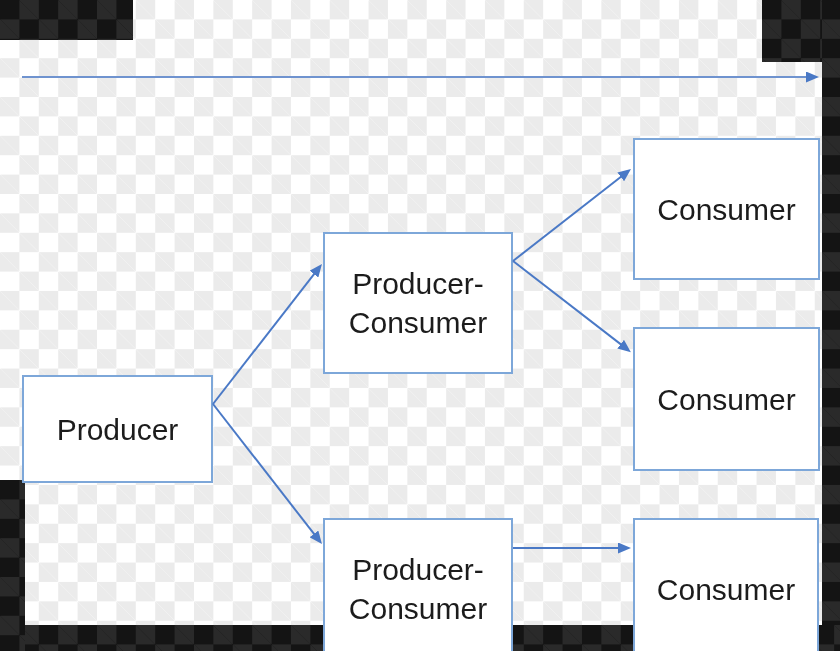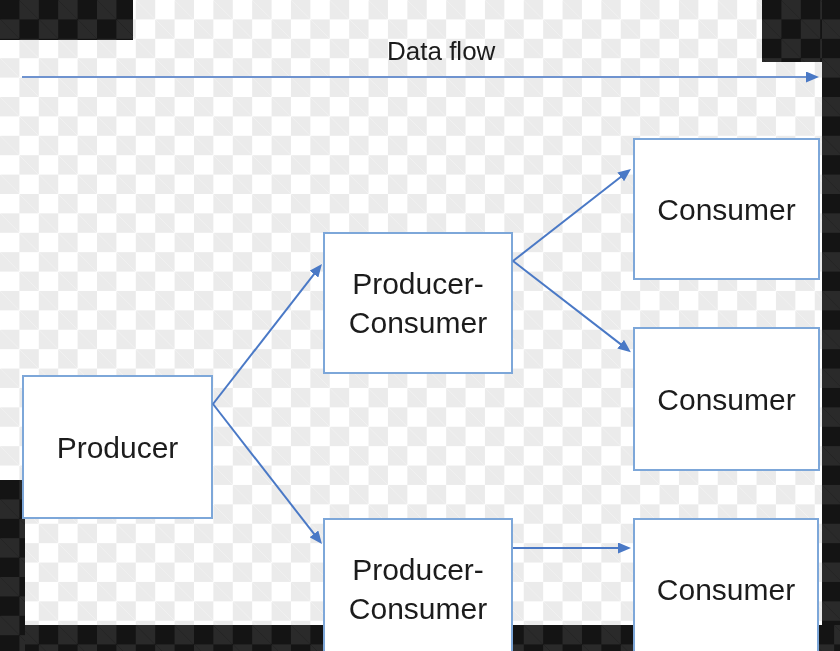--- a/index.html
+++ b/index.html
@@ -46,21 +46,21 @@
     background:var(--box-fill);
     border:2px solid var(--box-border-blue);
     display:flex;align-items:center;justify-content:center;
     text-align:center;
     font-size:30px;line-height:39px;
     color:var(--text-dark);
     white-space:pre-line;
     z-index:2;
     margin-top:42px;
   }
-  #node-producer{left:22px;top:333px;width:191px;height:144px;}
+  #node-producer{left:22px;top:333px;width:191px;height:108px;}
   #node-pc-top{left:323px;top:190px;width:190px;height:142px;}
   #node-pc-bottom{left:323px;top:476px;width:190px;height:141px;}
   #node-consumer-top{left:633px;top:96px;width:187px;height:142px;}
   #node-consumer-middle{left:633px;top:285px;width:187px;height:144px;}
   #node-consumer-bottom{left:633px;top:476px;width:186px;height:143px;}
 
   #diagram-title{
     position:absolute;left:387px;top:36px;
     font-size:26px;color:var(--text-dark);
     z-index:2;white-space:nowrap;
@@ -77,21 +77,20 @@
 <body>
 
 <div id="stage">
 
   <div class="dark-checker" id="patch-top-left"></div>
   <div class="dark-checker" id="patch-top-right"></div>
   <div class="dark-checker" id="patch-right-strip"></div>
   <div class="dark-checker" id="patch-bottom-strip"></div>
   <div class="dark-checker" id="patch-bottom-left"></div>
 
-  <div id="diagram-title">Data flow</div>
 
   <div class="node" id="node-producer">
     <span>Producer</span>
   </div>
   <div class="node" id="node-pc-top">
     <span>Producer-
 Consumer</span>
   </div>
   <div class="node" id="node-pc-bottom">
     <span>Producer-

